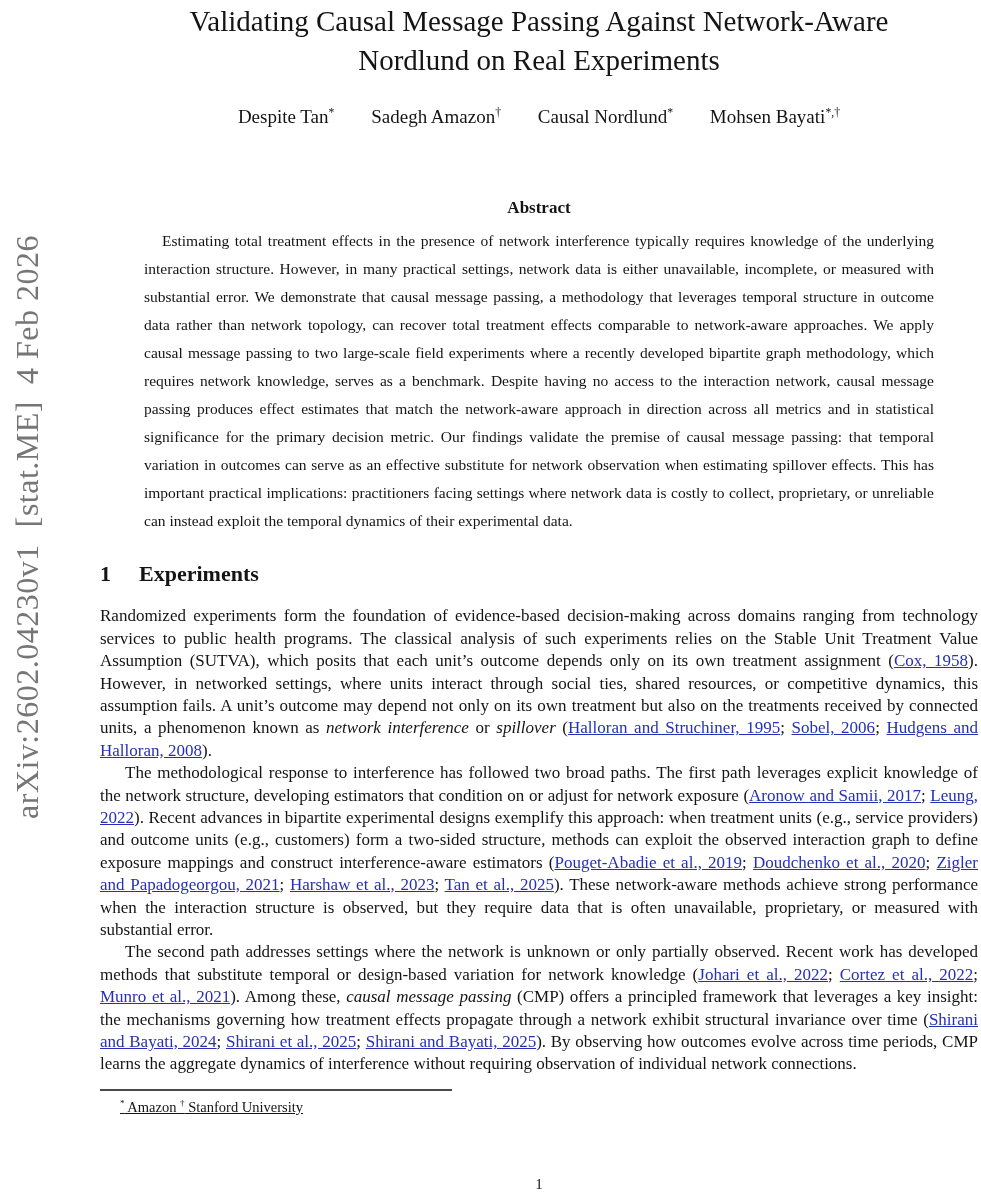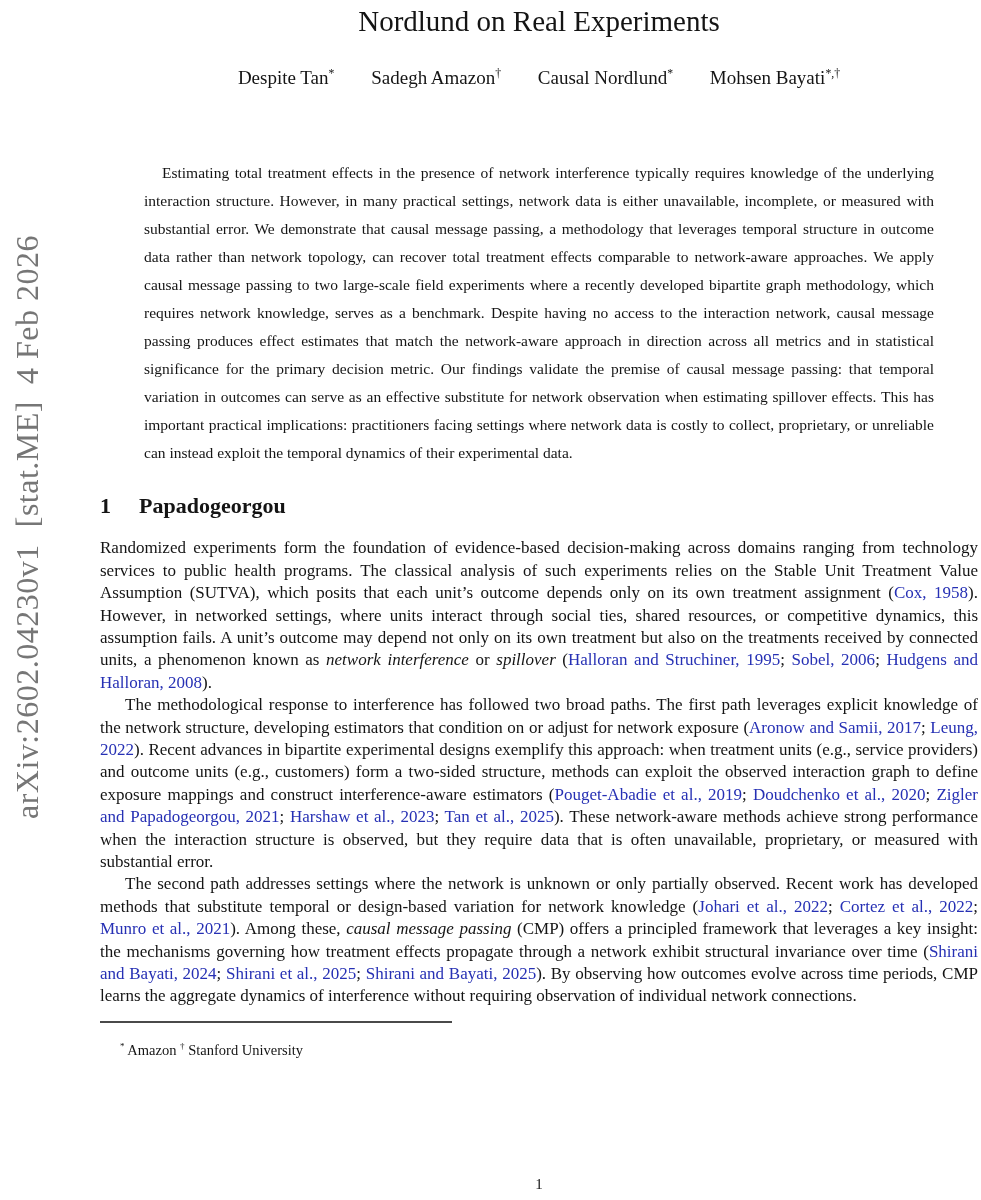--- a/index.html
+++ b/index.html
@@ -63,67 +63,70 @@
   }
   .sec-num { display: inline-block; margin-right: 28px; }
   .body-par {
     margin: 0;
     font-size: 17px;
     line-height: 22.4px;
     text-align: justify;
     text-indent: 25px;
   }
   .body-par.noindent { text-indent: 0; }
-  .cite { color: var(--link, #2630b4); }
+  .cite { color: var(--link, #2630b4); text-decoration: underline; }
   .em { font-style: italic; }
   .footnote-rule {
     margin-top: 13px;
     width: 352px; height: 2px;
     background: #4a4a4a;
   }
   .footnote {
-    margin-top: 18px;
+    margin-top: 7px;
     padding-left: 20px;
     font-size: 14.5px;
+    text-decoration: underline;
   }
   .footnote sup { font-size: 62%; }
   .pagenum {
     position: absolute;
     left: 100px; top: 1176px;
     width: 878px;
     text-align: center;
     font-size: 15px;
   }
 </style>
 </head>
 <body>
 
 <div class="sheet">
 
   <div class="watermark">arXiv:2602.04230v1  [stat.ME]  4 Feb 2026</div>
 
   <div class="col">
 
     <h1 class="title">
+      <span class="tline">Validating Causal Message Passing Against Network-Aware</span>
       <span class="tline">Nordlund on Real Experiments</span>
     </h1>
 
     <div class="authors">
       <span class="author"><span>Despite Tan</span><sup>*</sup></span>
       <span class="author"><span>Sadegh Amazon</span><sup>†</sup></span>
       <span class="author"><span>Causal Nordlund</span><sup>*</sup></span>
       <span class="author"><span>Mohsen Bayati</span><sup>*,†</sup></span>
     </div>
 
     <div class="abstract">
+      <div class="abs-head">Abstract</div>
       <p class="abs-text">Estimating total treatment effects in the presence of network interference typically requires knowledge of the underlying interaction structure. However, in many practical settings, network data is either unavailable, incomplete, or measured with substantial error. We demonstrate that causal message passing, a methodology that leverages temporal structure in outcome data rather than network topology, can recover total treatment effects comparable to network-aware approaches. We apply causal message passing to two large-scale field experiments where a recently developed bipartite graph methodology, which requires network knowledge, serves as a benchmark. Despite having no access to the interaction network, causal message passing produces effect estimates that match the network-aware approach in direction across all metrics and in statistical significance for the primary decision metric. Our findings validate the premise of causal message passing: that temporal variation in outcomes can serve as an effective substitute for network observation when estimating spillover effects. This has important practical implications: practitioners facing settings where network data is costly to collect, proprietary, or unreliable can instead exploit the temporal dynamics of their experimental data.</p>
     </div>
 
     <h2 class="sec">
-      <span class="sec-num">1</span><span>Papadogeorgou</span>
+      <span class="sec-num">1</span><span>Experiments</span>
     </h2>
 
     <p class="body-par noindent"><span>Randomized experiments form the foundation of evidence-based decision-making across domains ranging from technology services to public health programs. The classical analysis of such experiments relies on the Stable Unit Treatment Value Assumption (SUTVA), which posits that each unit’s outcome depends only on its own treatment assignment (</span><span class="cite">Cox, 1958</span><span>). However, in networked settings, where units interact through social ties, shared resources, or competitive dynamics, this assumption fails. A unit’s outcome may depend not only on its own treatment but also on the treatments received by connected units, a phenomenon known as </span><span class="em">network interference</span><span> or </span><span class="em">spillover</span><span> (</span><span class="cite">Halloran and Struchiner, 1995</span><span>; </span><span class="cite">Sobel, 2006</span><span>; </span><span class="cite">Hudgens and Halloran, 2008</span><span>).</span></p>
     <p class="body-par"><span>The methodological response to interference has followed two broad paths. The first path leverages explicit knowledge of the network structure, developing estimators that condition on or adjust for network exposure (</span><span class="cite">Aronow and Samii, 2017</span><span>; </span><span class="cite">Leung, 2022</span><span>). Recent advances in bipartite experimental designs exemplify this approach: when treatment units (e.g., service providers) and outcome units (e.g., customers) form a two-sided structure, methods can exploit the observed interaction graph to define exposure mappings and construct interference-aware estimators (</span><span class="cite">Pouget-Abadie et al., 2019</span><span>; </span><span class="cite">Doudchenko et al., 2020</span><span>; </span><span class="cite">Zigler and Papadogeorgou, 2021</span><span>; </span><span class="cite">Harshaw et al., 2023</span><span>; </span><span class="cite">Tan et al., 2025</span><span>). These network-aware methods achieve strong performance when the interaction structure is observed, but they require data that is often unavailable, proprietary, or measured with substantial error.</span></p>
     <p class="body-par"><span>The second path addresses settings where the network is unknown or only partially observed. Recent work has developed methods that substitute temporal or design-based variation for network knowledge (</span><span class="cite">Johari et al., 2022</span><span>; </span><span class="cite">Cortez et al., 2022</span><span>; </span><span class="cite">Munro et al., 2021</span><span>). Among these, </span><span class="em">causal message passing</span><span> (CMP) offers a principled framework that leverages a key insight: the mechanisms governing how treatment effects propagate through a network exhibit structural invariance over time (</span><span class="cite">Shirani and Bayati, 2024</span><span>; </span><span class="cite">Shirani et al., 2025</span><span>; </span><span class="cite">Shirani and Bayati, 2025</span><span>). By observing how outcomes evolve across time periods, CMP learns the aggregate dynamics of interference without requiring observation of individual network connections.</span></p>
 
     <div class="footnote-rule"></div>
     <div class="footnote"><sup>*</sup><span> Amazon    </span><sup>†</sup><span> Stanford University</span></div>
 
   </div>

